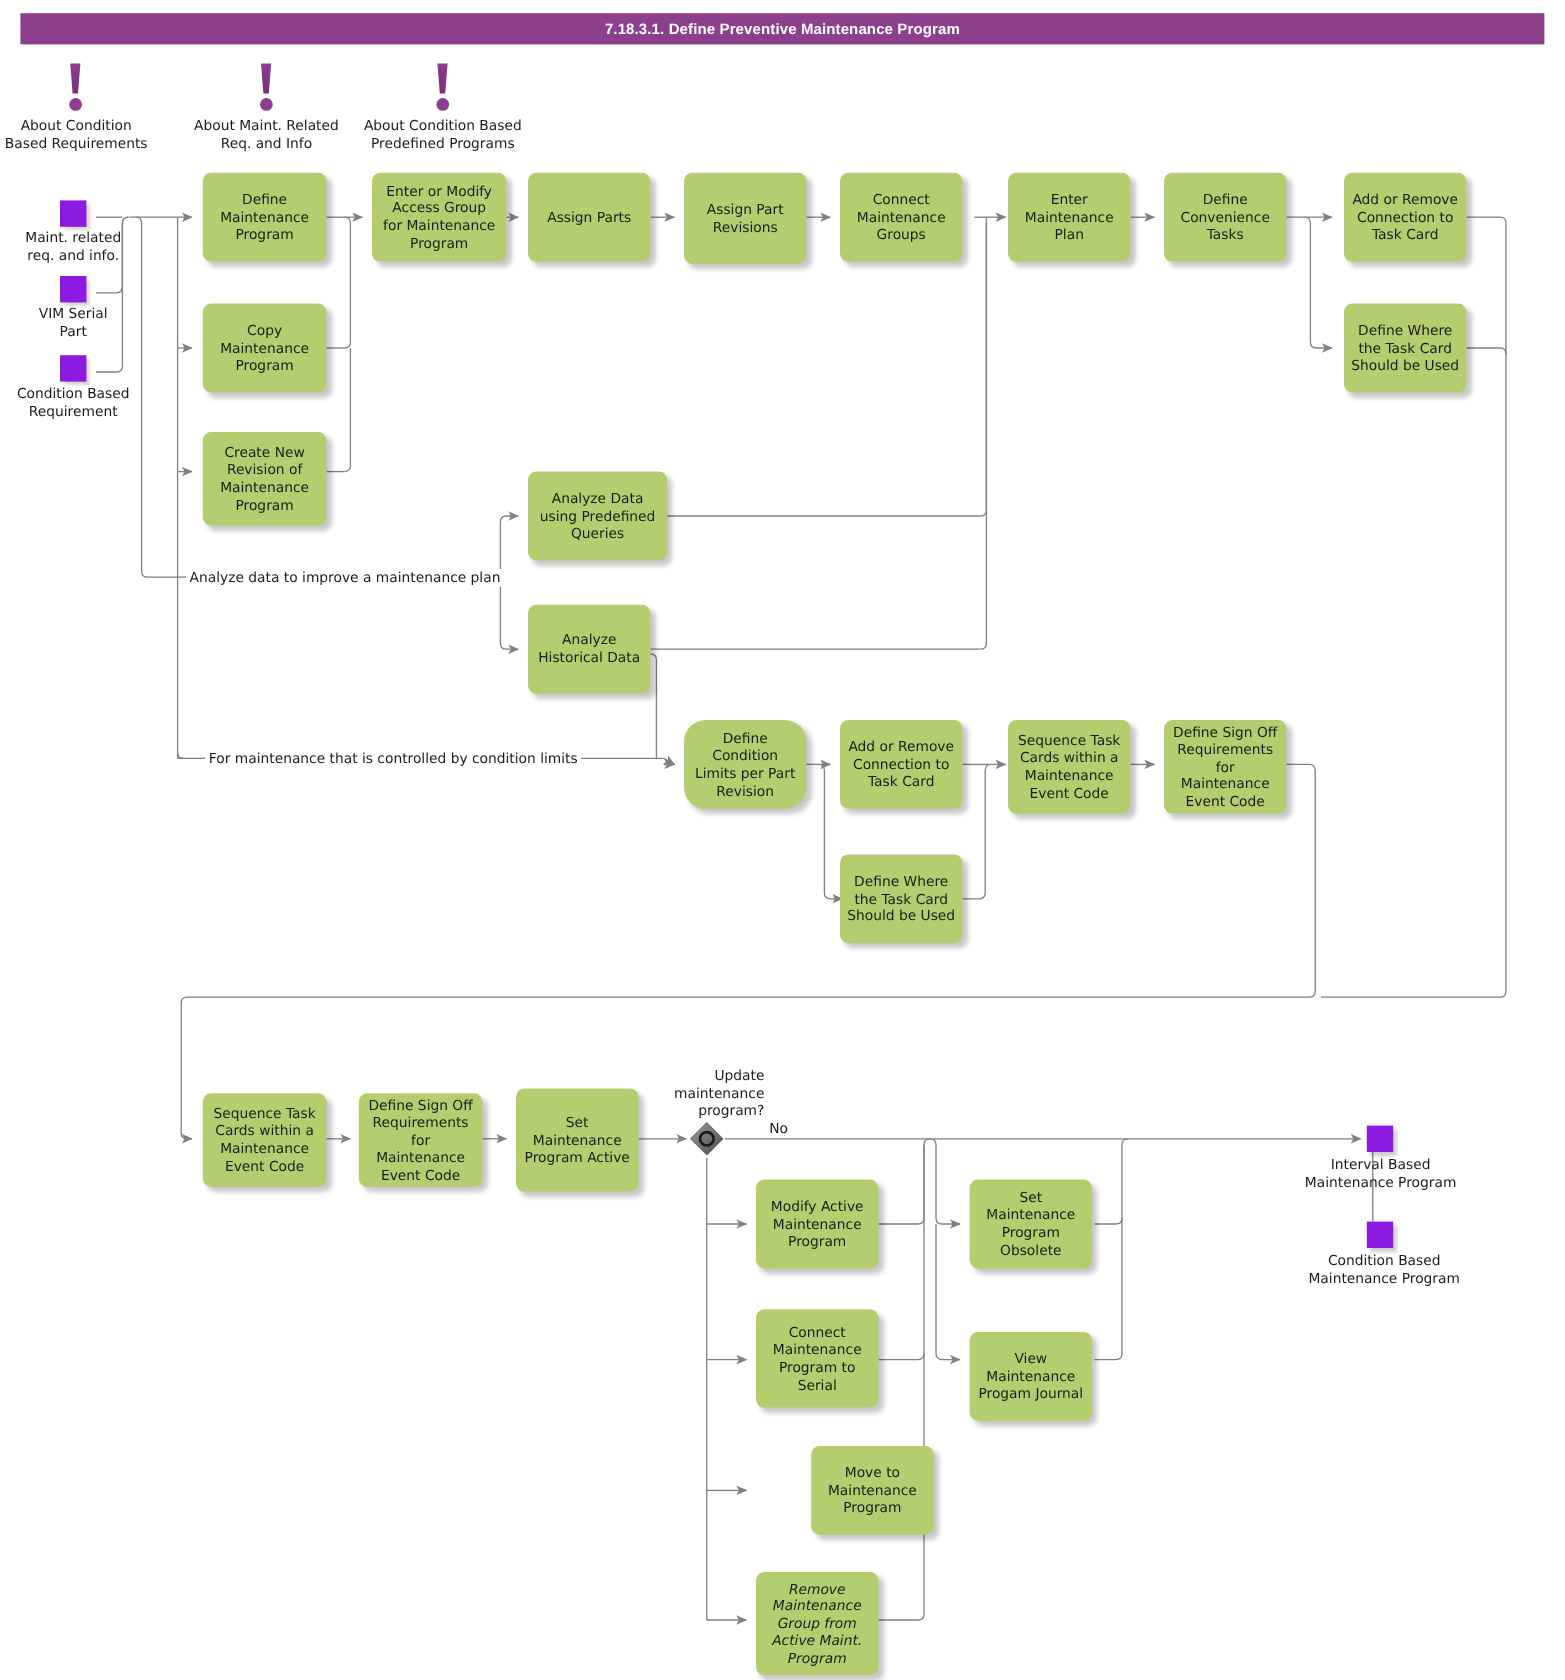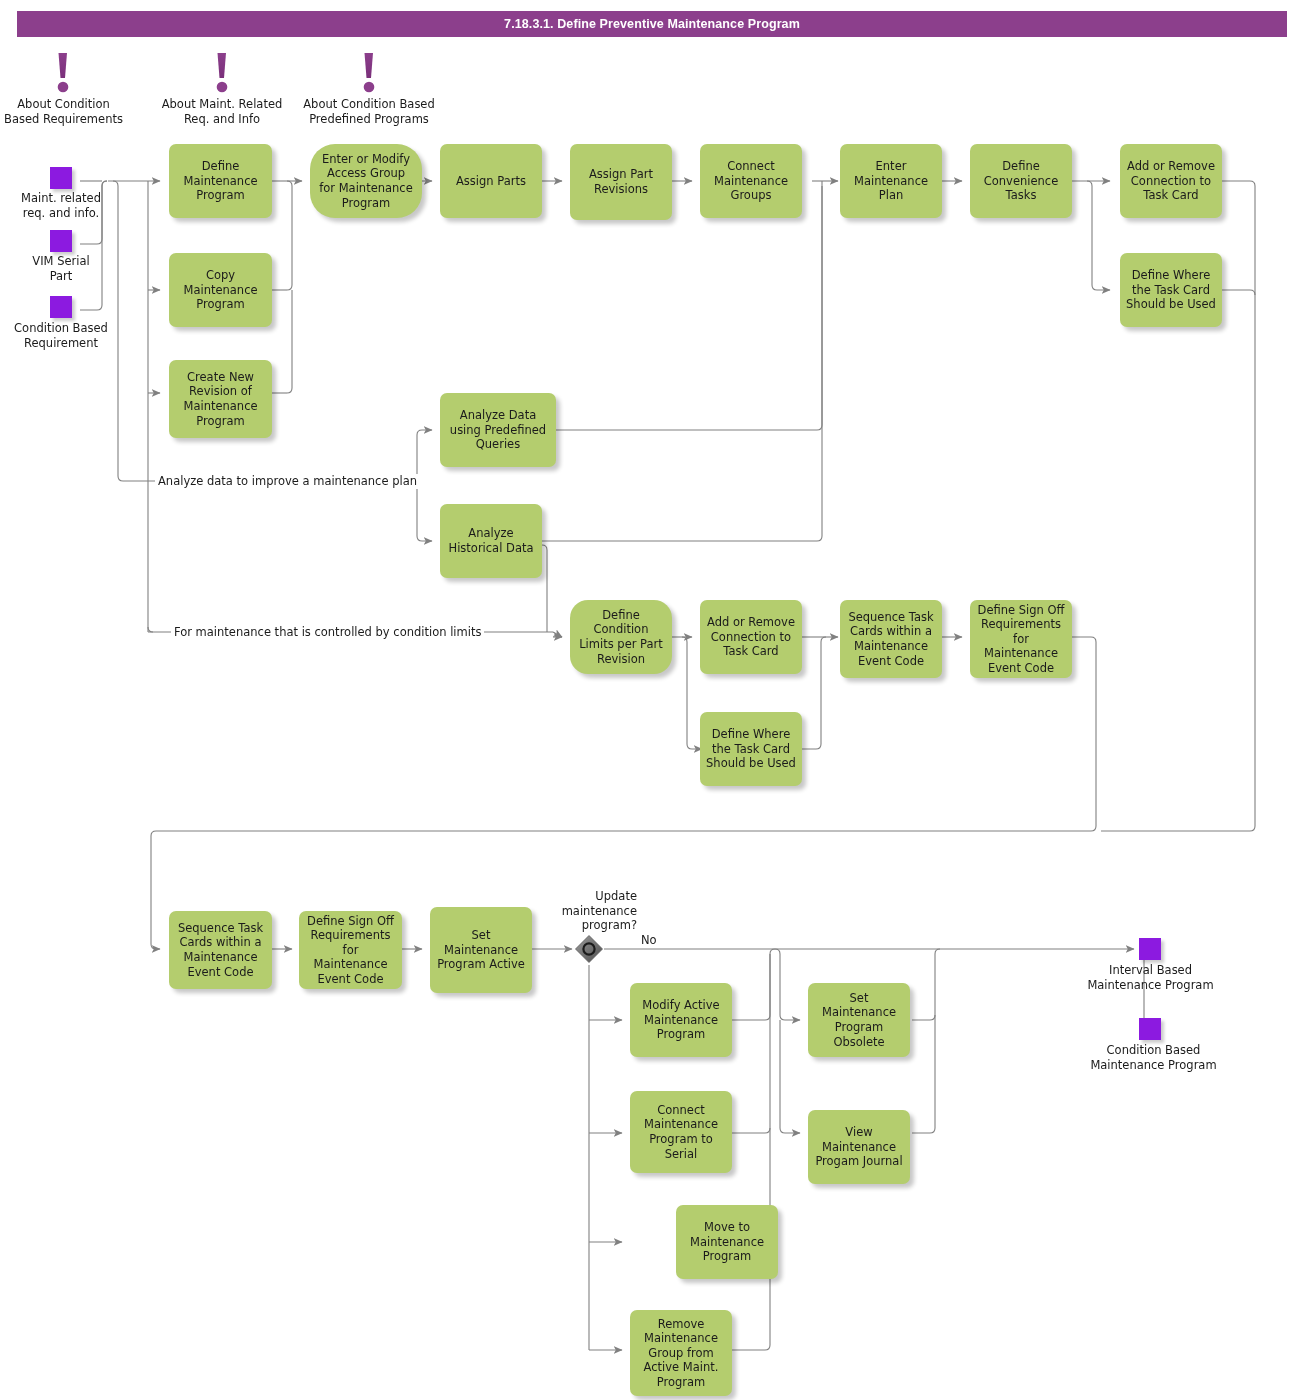--- a/index.html
+++ b/index.html
@@ -249,21 +249,21 @@
 
   <div class="node" style="left:169px;top:360px;width:103px;height:78px;">
     <span>
         <div>Create New</div>
         <div>Revision of</div>
         <div>Maintenance</div>
         <div>Program</div>
       </span>
     </div>
 
-  <div class="node" style="left:310px;top:144px;width:112px;height:74px;border-radius:25px;">
+  <div class="node" style="left:310px;top:144px;width:112px;height:74px;">
     <span>
         <div>Enter or Modify</div>
         <div>Access Group</div>
         <div>for Maintenance</div>
         <div>Program</div>
       </span>
     </div>
 
   <div class="node" style="left:440px;top:144px;width:102px;height:74px;">
     <span>Assign Parts</span>
@@ -416,21 +416,21 @@
     </div>
 
   <div class="node" style="left:630px;top:1205px;width:102px;height:74px;margin-left:46px;">
     <span>
         <div>Move to</div>
         <div>Maintenance</div>
         <div>Program</div>
       </span>
     </div>
 
-  <div class="node" style="left:630px;top:1310px;width:102px;height:86px;">
+  <div class="node" style="left:630px;top:1310px;width:102px;height:86px;font-style:italic;">
     <span>
         <div>Remove</div>
         <div>Maintenance</div>
         <div>Group from</div>
         <div>Active Maint.</div>
         <div>Program</div>
       </span>
     </div>
 
   <div class="node" style="left:808px;top:983px;width:102px;height:74px;">

